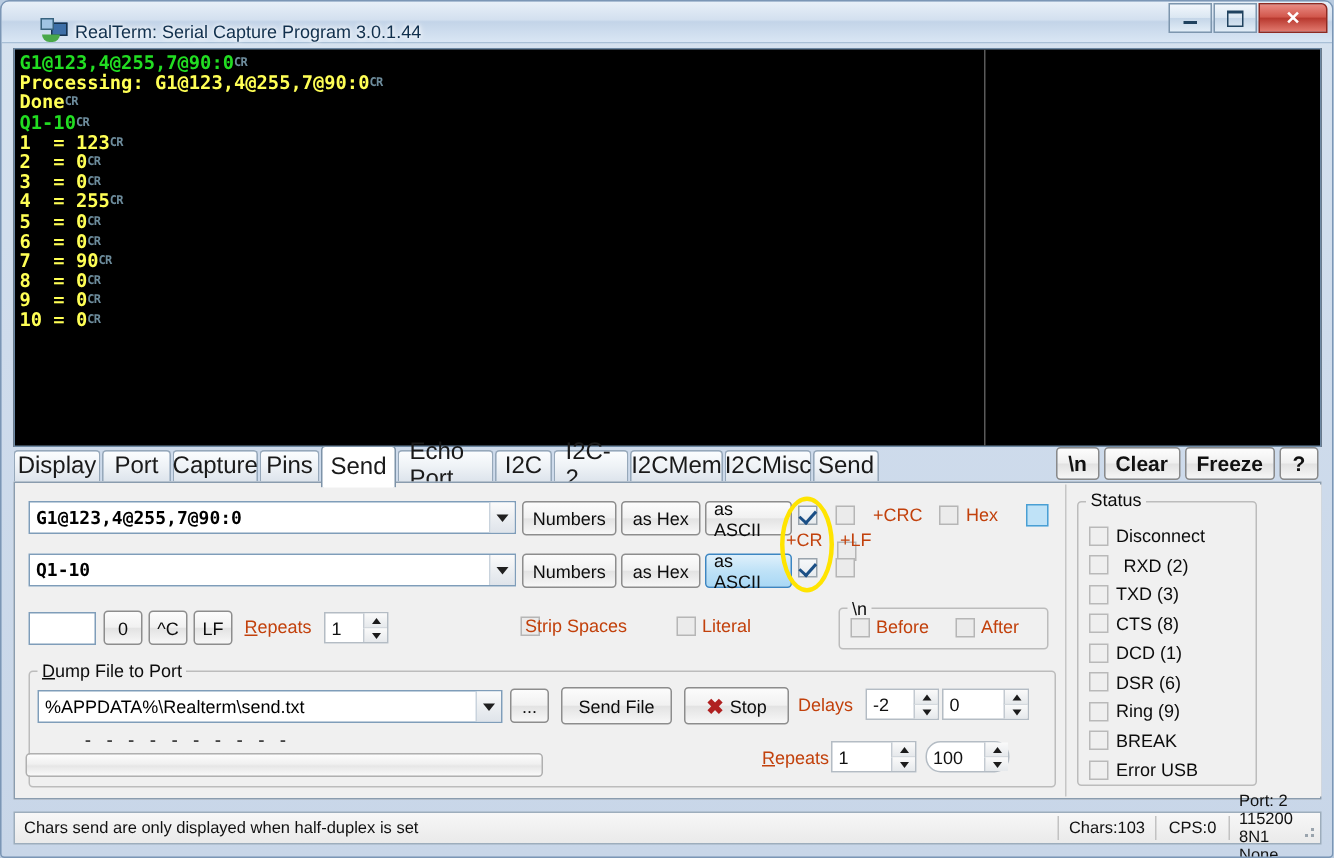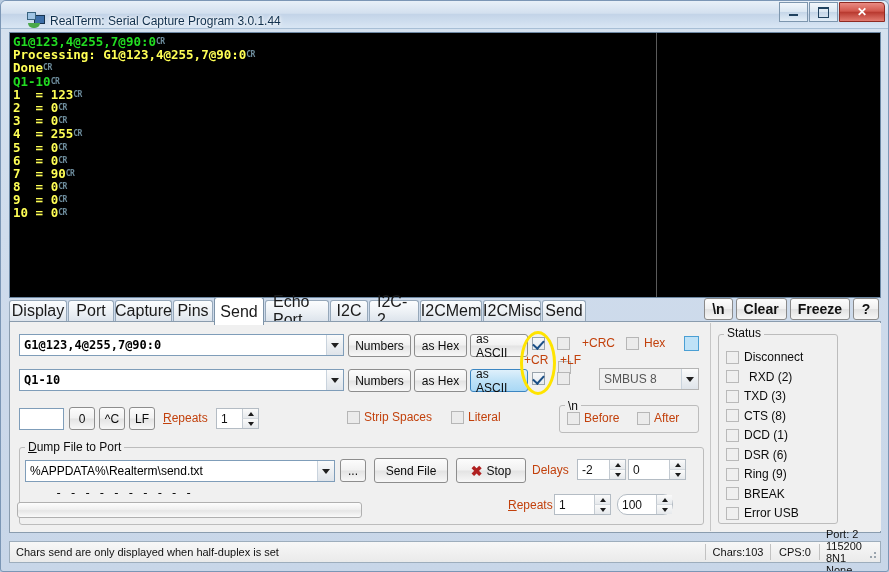--- a/index.html
+++ b/index.html
@@ -405,24 +405,20 @@
       </div>
       <div class="btn" style="left:403px; top:46px; width:53px;">
         <span>as Hex</span>
       </div>
       <div class="btn sel" style="left:459px; top:46px; width:58px;">
         <span>as ASCII</span>
       </div>
       <div class="cbox checked" style="left:521px; top:49px;"></div>
       <div class="cbox dim" style="left:546px; top:49px;"></div>
 
-      <div class="combo gray" style="left:588px; top:45px; width:100px;">
-        <div class="cval">SMBUS 8</div>
-        <div class="carrow"></div>
-      </div>
 
       <div class="groupbox" style="left:548px; top:82px; width:140px; height:28px;"></div>
       <div class="grouptitle" style="left:554px; top:76px;">\n</div>
       <div class="cbox dim" style="left:556px; top:89px;"></div>
       <div class="lbl" style="left:573px; top:88px;">Before</div>
       <div class="cbox dim" style="left:626px; top:89px;"></div>
       <div class="lbl" style="left:643px; top:88px;">After</div>
 
       <div class="combo" style="left:8px; top:85px; width:45px;">
         <div class="cval"></div>
@@ -439,21 +435,21 @@
       <div class="lbl" style="left:152px; top:88px;"><u>R</u>epeats</div>
       <div class="spin" style="left:205px; top:85px; width:43px;">
         <div class="sval">1</div>
         <div class="sbtns">
             <div class="up"></div>
             <div class="dn"></div>
           </div>
       </div>
 
       <div class="cbox dim" style="left:336px; top:88px;"></div>
-      <div class="lbl" style="left:353px; top:87px;">Strip Spaces</div>
+      <div class="lbl" style="left:339px; top:87px;">Strip Spaces</div>
       <div class="cbox dim" style="left:440px; top:88px;"></div>
       <div class="lbl" style="left:457px; top:87px;">Literal</div>
 
       <div class="groupbox" style="left:8px; top:124px; width:685px; height:78px;"></div>
       <div class="grouptitle" style="left:14px; top:117px;"><u>D</u>ump File to Port</div>
 
       <div class="combo" style="left:14px; top:137px; width:310px;">
         <div class="cval" style="font-family:'Liberation Sans',sans-serif;font-weight:normal;font-size:12px;">%APPDATA%\Realterm\send.txt</div>
         <div class="carrow"></div>
       </div>

